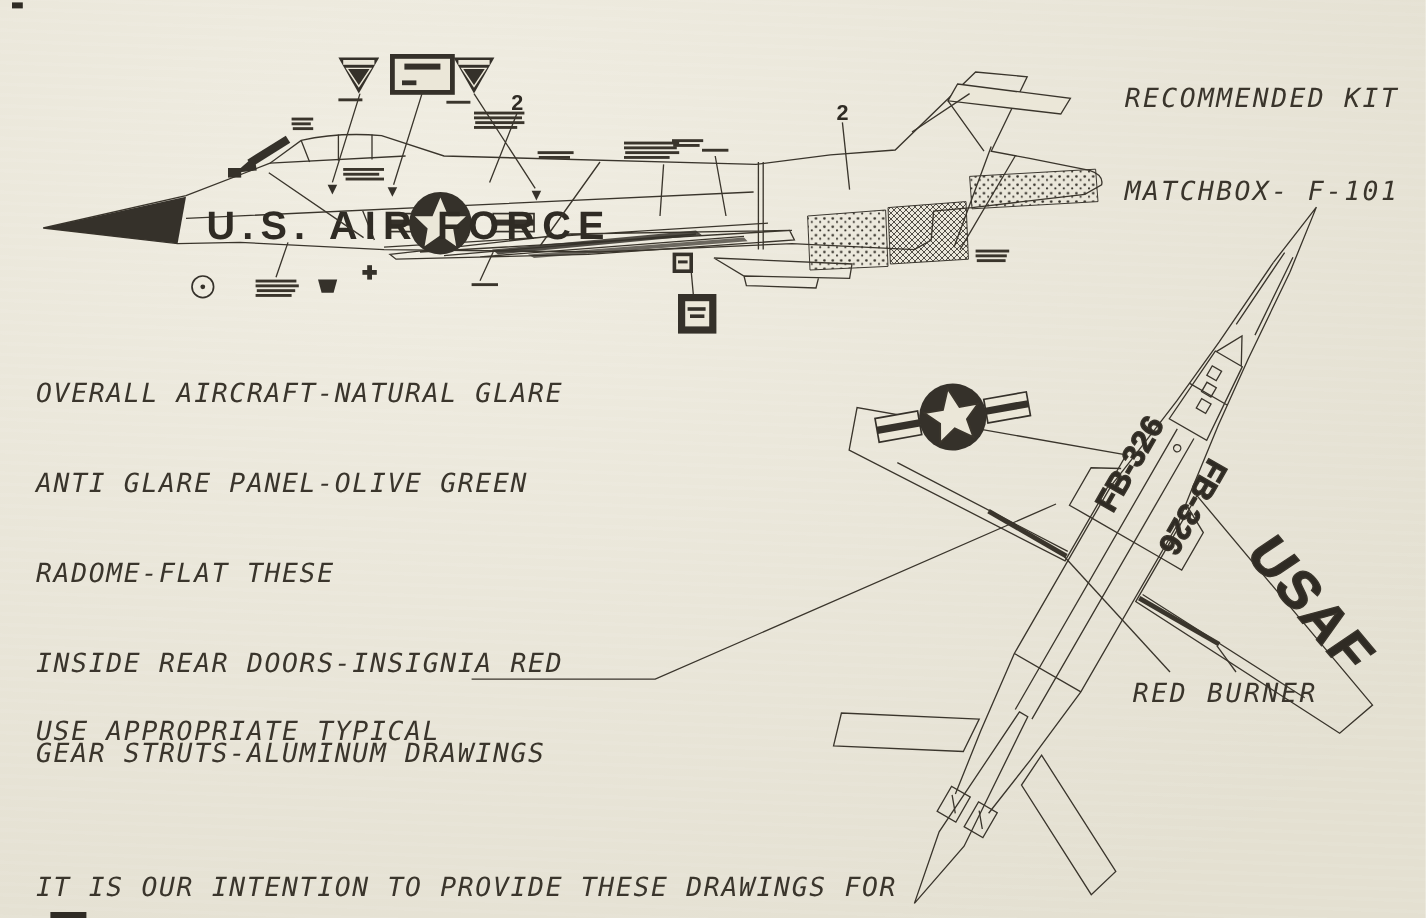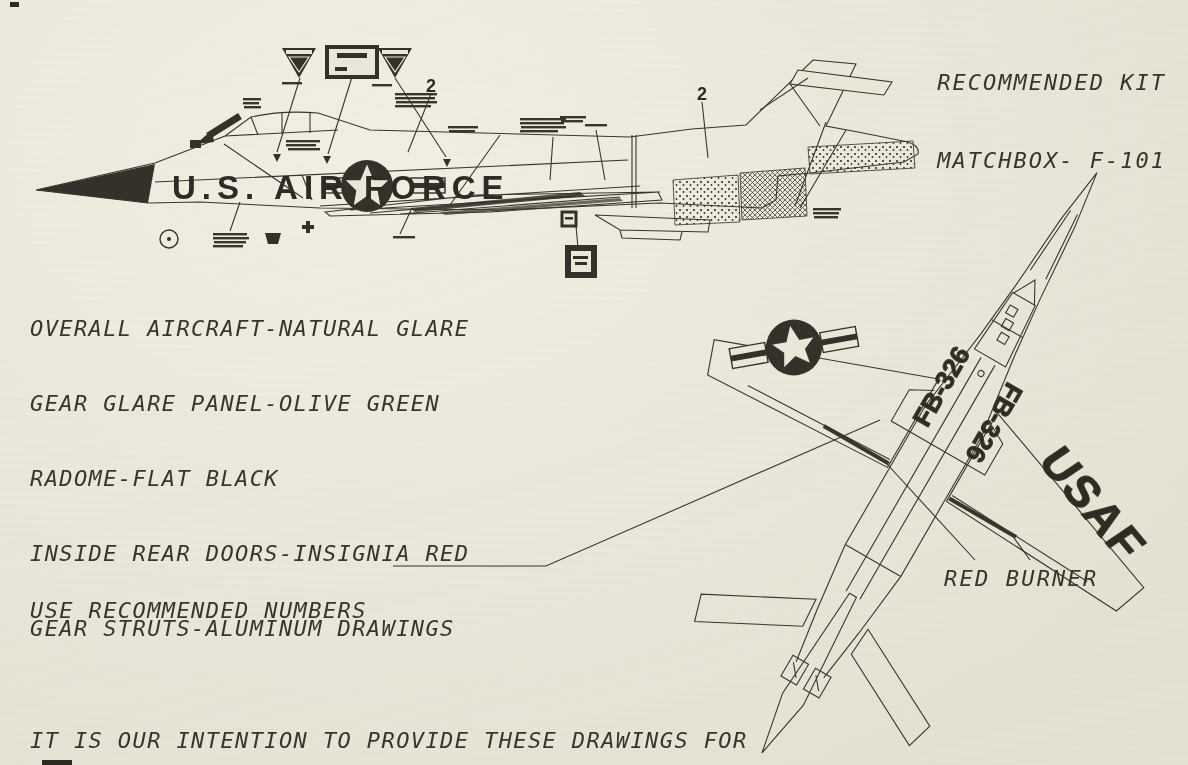--- a/index.html
+++ b/index.html
@@ -243,33 +243,33 @@
   </svg>
 
   <svg class="overlay" width="1188" height="765" viewBox="0 0 1188 765">
     <path class="ln" d="M393,566 L546,566 L880,420"></path>
     <path class="ln" d="M975,560 L887,464"></path>
     <path class="ln" d="M1030,560 L1014,538"></path>
   </svg>
 
   <div class="typew paint-notes">
     <div>OVERALL AIRCRAFT-NATURAL GLARE</div>
-    <div>GEAR GLARE PANEL-OLIVE GREEN</div>
-    <div>RADOME-FLAT BLACK</div>
+    <div>ANTI GLARE PANEL-OLIVE GREEN</div>
+    <div>RADOME-FLAT THESE</div>
     <div>INSIDE REAR DOORS-INSIGNIA RED</div>
     <div>GEAR STRUTS-ALUMINUM DRAWINGS</div>
     
     
     
     
     
   </div>
 
   <div class="typew codes-note">
-    <div>USE RECOMMENDED NUMBERS</div>
+    <div>USE APPROPRIATE TYPICAL</div>
   </div>
 
 
   <div class="typew disclaimer">
     <div>IT IS OUR INTENTION TO PROVIDE THESE DRAWINGS FOR</div>
     
     
   </div>
 
   <div class="typew red-stripes">RED BURNER</div>

